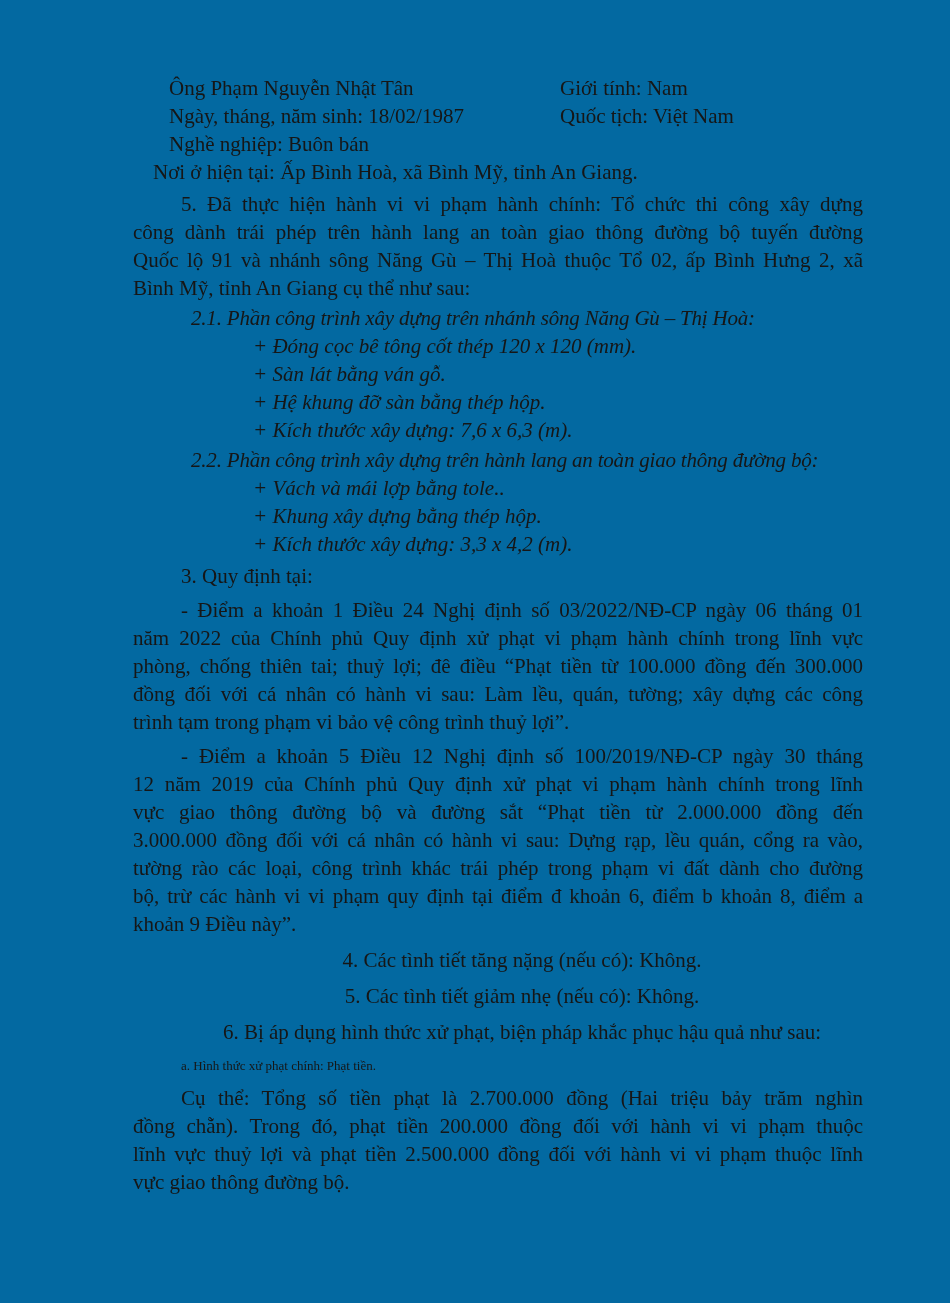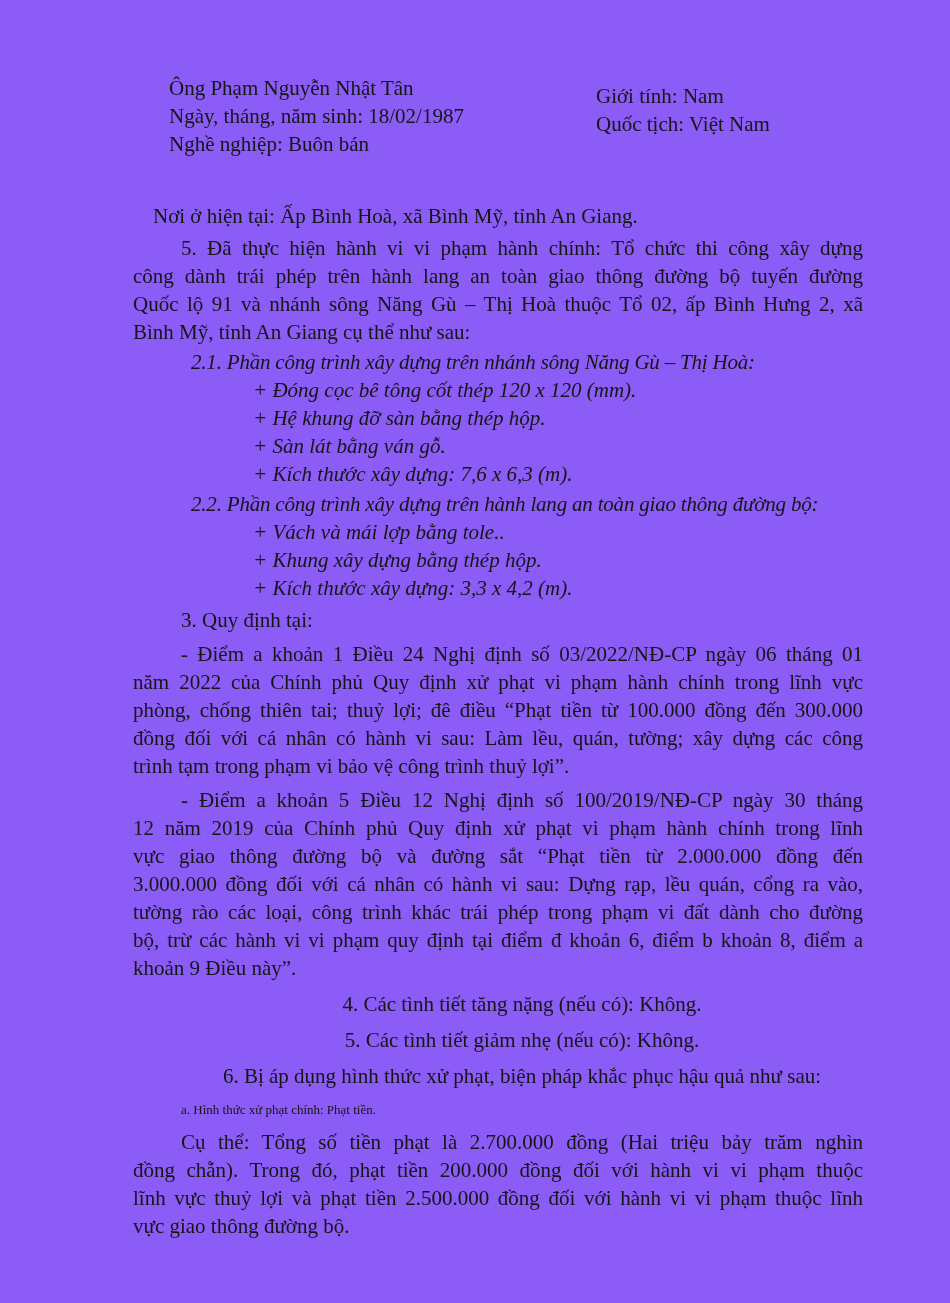--- a/index.html
+++ b/index.html
@@ -1,34 +1,34 @@
 <!DOCTYPE html>
 <html lang="vi"><head>
 <meta charset="utf-8">
 <style>
   html,body{margin:0;padding:0;}
   body{
     width:950px;height:1303px;background:#ffffff;
     font-family:"Liberation Serif","DejaVu Serif",serif;
     color:#161616;overflow:hidden;
   }
-  .page{position:relative;width:950px;height:1303px;background:#8b5cf6;}
+  .page{position:relative;width:950px;height:1303px;background:#0369a1;}
   .content{
     position:absolute;left:133px;top:74px;width:730px;
     font-size:21px;line-height:28px;
   }
   .line{min-height:28px;}
   
   .just{text-align:justify;text-align-last:justify;}
   
   .ind{padding-left:48px;}
   
   .p-row{position:relative;padding-left:36px;white-space:nowrap;}
-  .p-row .col2{position:absolute;left:427px;top:8px;margin-left:36px;}
-  .row-residence{padding-left:20px;white-space:nowrap;margin-top:44px;}
+  .p-row .col2{position:absolute;left:427px;top:0;}
+  .row-residence{padding-left:20px;white-space:nowrap;}
   
   .h-num{padding-left:58px;font-style:italic;white-space:nowrap;letter-spacing:-0.2px;}
   
   .plus{padding-left:120px;font-style:italic;white-space:nowrap;}
   
   .sec{padding-left:48px;white-space:nowrap;}
   .small{font-size:13px;}
   .mt2{margin-top:2px;}
   .mt4{margin-top:4px;}
   .mt6{margin-top:6px;}
@@ -54,22 +54,22 @@
 
     <div class="mt4">
       <div class="line just ind">5. Đã thực hiện hành vi vi phạm hành chính: Tổ chức thi công xây dựng</div>
       <div class="line just">công dành trái phép trên hành lang an toàn giao thông đường bộ tuyến đường</div>
       <div class="line just">Quốc lộ 91 và nhánh sông Năng Gù – Thị Hoà thuộc Tổ 02, ấp Bình Hưng 2, xã</div>
       <div class="line">Bình Mỹ, tỉnh An Giang cụ thể như sau:</div>
     </div>
 
     <div class="line h-num mt2">2.1. Phần công trình xây dựng trên nhánh sông Năng Gù – Thị Hoà:</div>
     <div class="line plus">+ Đóng cọc bê tông cốt thép 120 x 120 (mm).</div>
+    <div class="line plus">+ Sàn lát bằng ván gỗ.</div>
     <div class="line plus">+ Hệ khung đỡ sàn bằng thép hộp.</div>
-    <div class="line plus">+ Sàn lát bằng ván gỗ.</div>
     <div class="line plus">+ Kích thước xây dựng: 7,6 x 6,3 (m).</div>
 
     <div class="line h-num mt2">2.2. Phần công trình xây dựng trên hành lang an toàn giao thông đường bộ:</div>
     <div class="line plus">+ Vách và mái lợp bằng tole..</div>
     <div class="line plus">+ Khung xây dựng bằng thép hộp.</div>
     <div class="line plus">+ Kích thước xây dựng: 3,3 x 4,2 (m).</div>
 
     <div class="line sec mt4">3. Quy định tại:</div>
 
     <div class="mt6">

